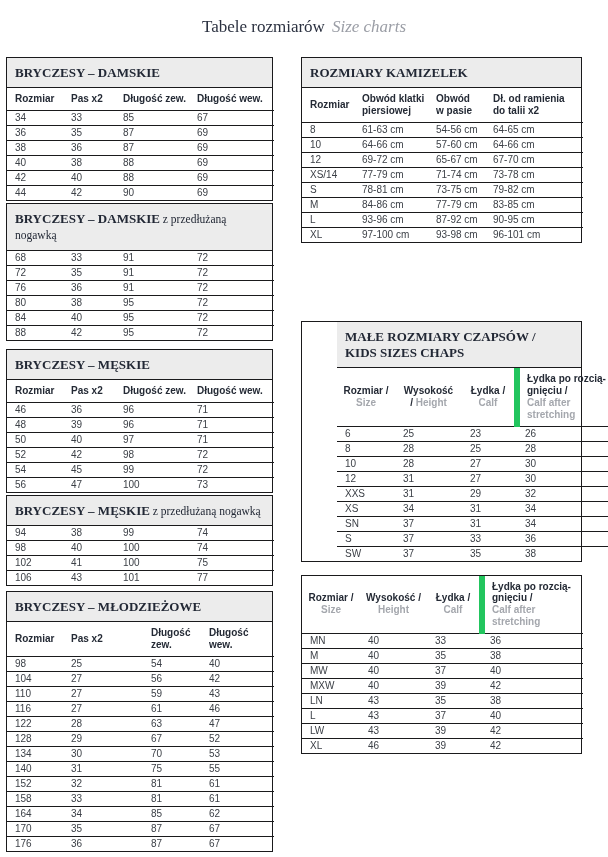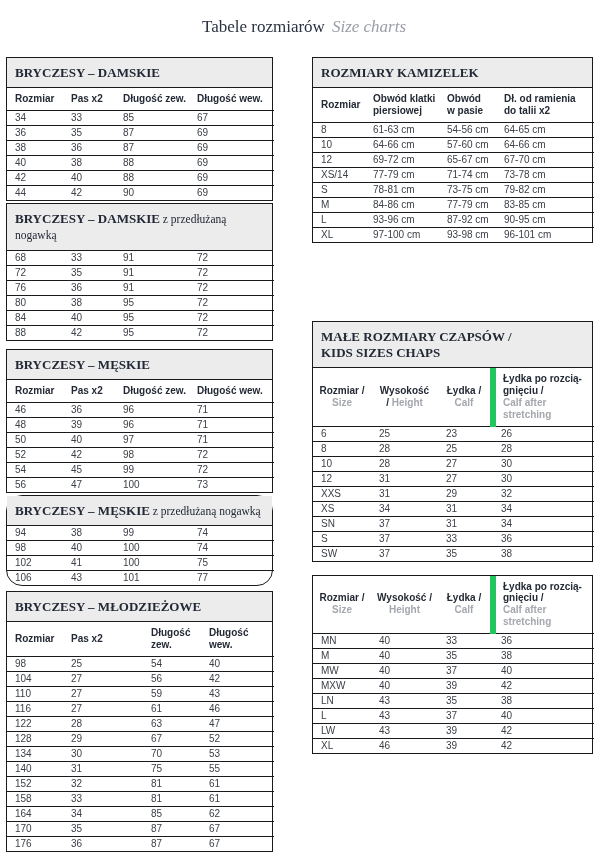--- a/index.html
+++ b/index.html
@@ -3,21 +3,21 @@
 <meta charset="utf-8">
 <style>
   html,body{margin:0;padding:0;background:#fff;}
   .page{position:relative;width:608px;height:857px;background:#fff;overflow:hidden;
         font-family:"Liberation Sans",sans-serif;color:#3c4047;}
   .page-title{position:absolute;top:17px;left:0;width:100%;text-align:center;
         font-family:"Liberation Serif",serif;font-size:17px;color:#2b3140;}
   .t-en{font-style:italic;color:#9b9ea6;margin-left:7px;}
   .col{position:absolute;top:57px;}
   .col-left{left:6px;width:267px;}
-  .col-right{left:312px;width:281px;}
+  .col-right{left:301px;width:281px;}
   .tbl{border:1.5px solid #1a1a1c;background:#fff;}
   .tbl-title{background:#ececec;border-bottom:1px solid #1a1a1c;padding:7px 8px 6px 8px;
         font-family:"Liberation Serif",serif;font-weight:bold;font-size:13px;
         color:#222835;line-height:1.25;}
   .tt-sub{font-weight:normal;font-size:11.5px;}
   table{border-collapse:collapse;width:100%;table-layout:fixed;}
   thead th{font-weight:bold;font-size:10px;color:#242a35;text-align:left;vertical-align:middle;
         padding:5px 3px 5px 8px;white-space:pre-line;line-height:1.18;}
   .h-en{color:#a4a7ad;font-weight:bold;}
   tbody td{font-size:10px;color:#3c4047;padding:0 3px 0 8px;height:14px;line-height:14px;
@@ -192,21 +192,21 @@
             </tr>
             <tr>
               <td>56</td>
               <td>47</td>
               <td>100</td>
               <td>73</td>
             </tr>
           </tbody>
         </table>
       </section>
-      <section class="tbl" style="margin-top: 2px; border-radius: 16px;">
+      <section class="tbl" style="margin-top: 2px;">
         <div class="tbl-title"><span class="tt-main">BRYCZESY – MĘSKIE</span><span class="tt-sub"> z przedłużaną nogawką</span></div>
         <table>
           <colgroup>
             <col style="width: 56px;">
             <col style="width: 52px;">
             <col style="width: 74px;">
             <col style="width: 85px;">
           </colgroup>
           <tbody>
             <tr>
@@ -403,21 +403,21 @@
             </tr>
             <tr>
               <td>XL</td>
               <td>97-100 cm</td>
               <td>93-98 cm</td>
               <td>96-101 cm</td>
             </tr>
           </tbody>
         </table>
       </section>
-      <section class="tbl chaps" style="margin-top: 78px;">
+      <section class="tbl chaps" style="margin-top: 78px; padding-left: 35px;">
         <div class="tbl-title"><span class="tt-main">MAŁE ROZMIARY CZAPSÓW /</span><div class="tt-main">KIDS SIZES CHAPS</div></div>
         <table>
           <colgroup>
             <col style="width: 58px;">
             <col style="width: 67px;">
             <col style="width: 55px;">
             <col style="width: 101px;">
           </colgroup>
           <thead>
             <tr>

